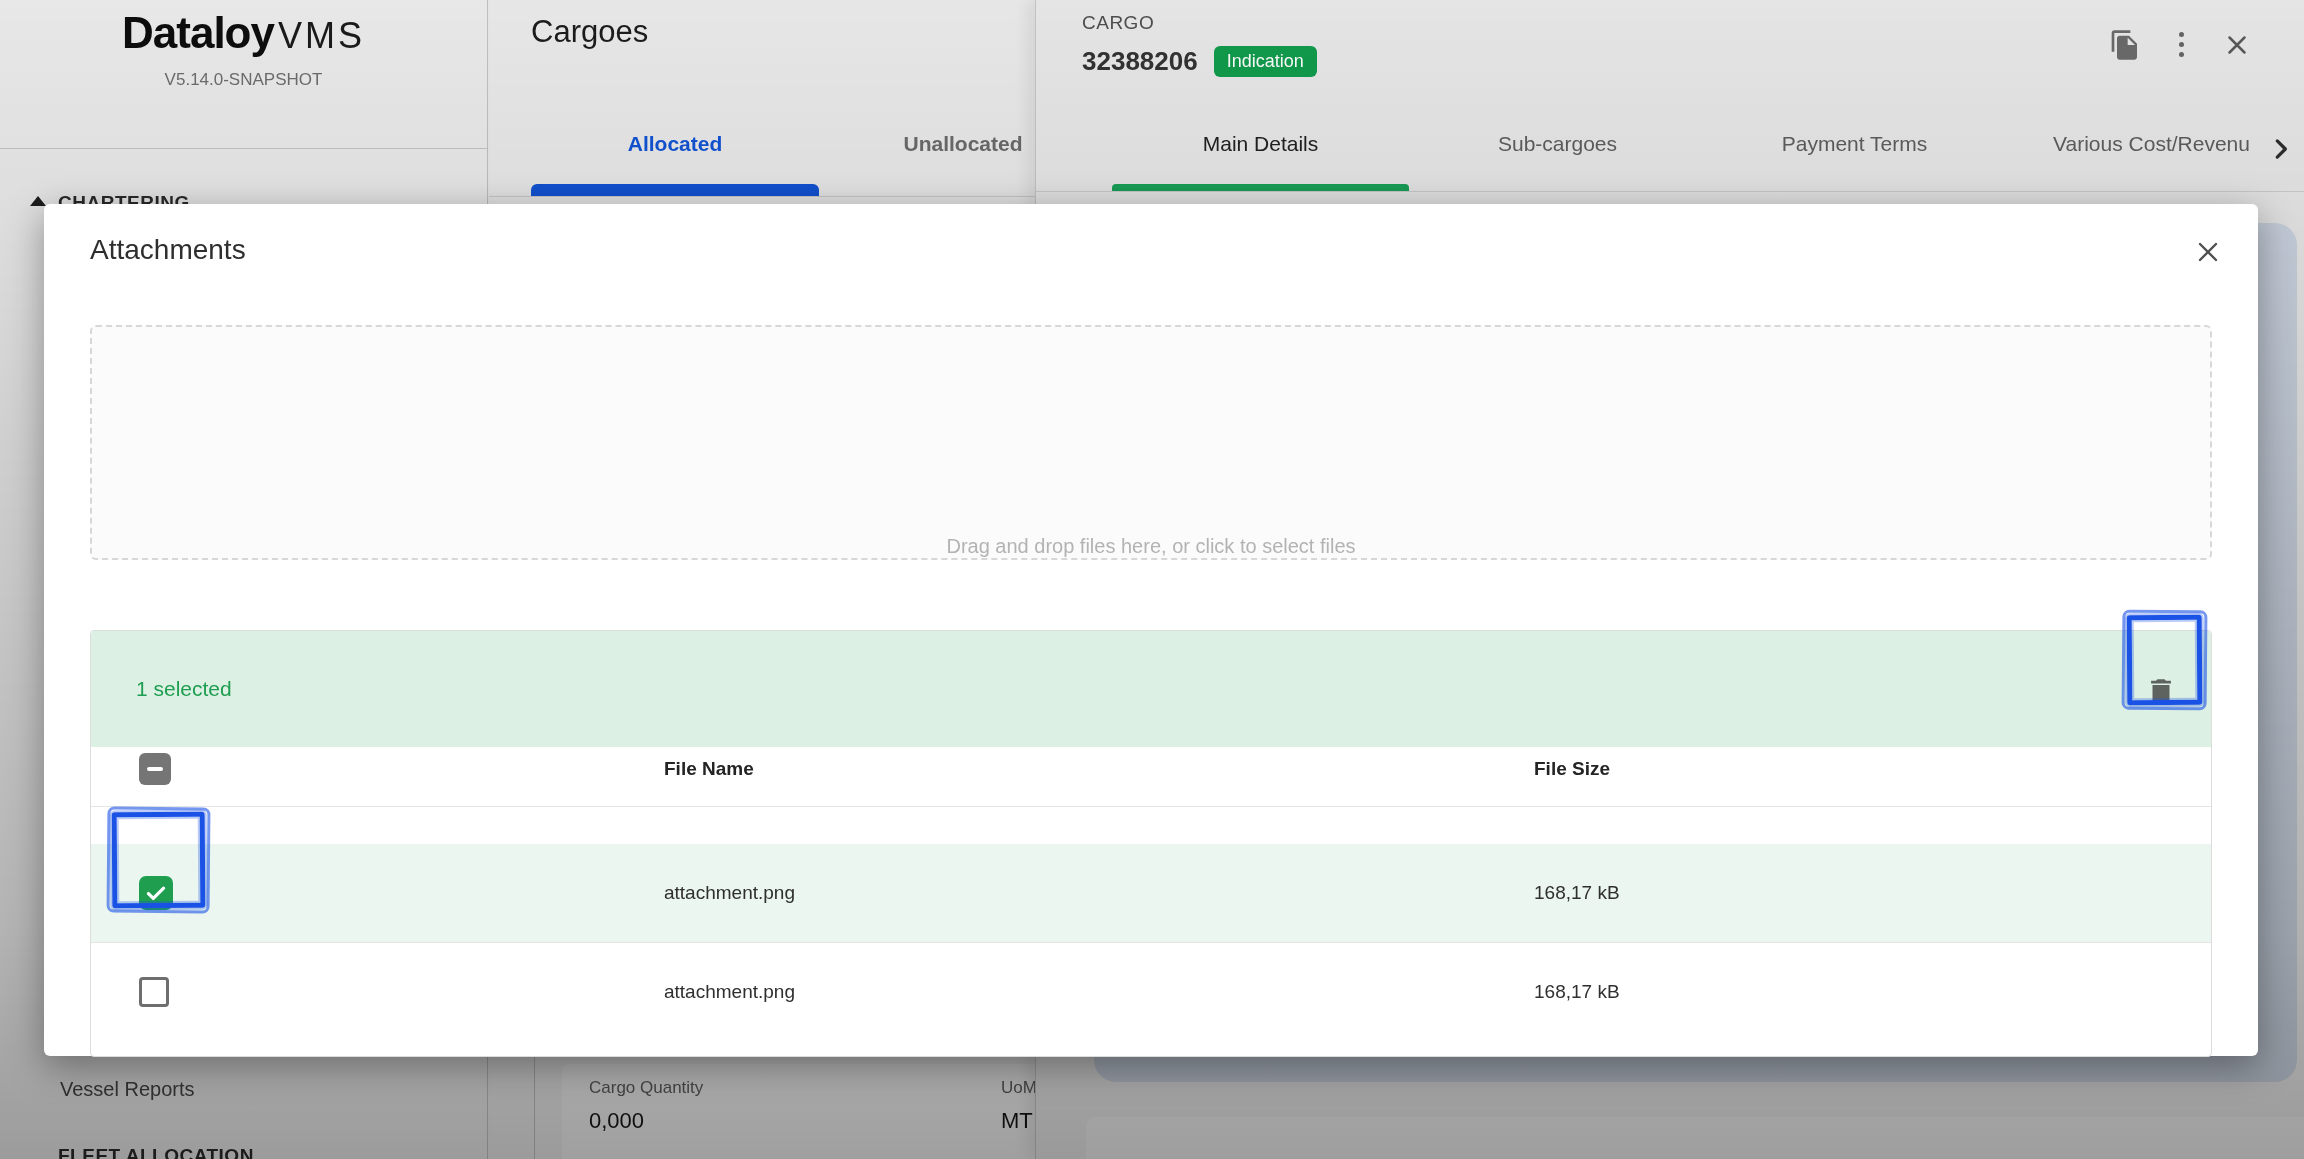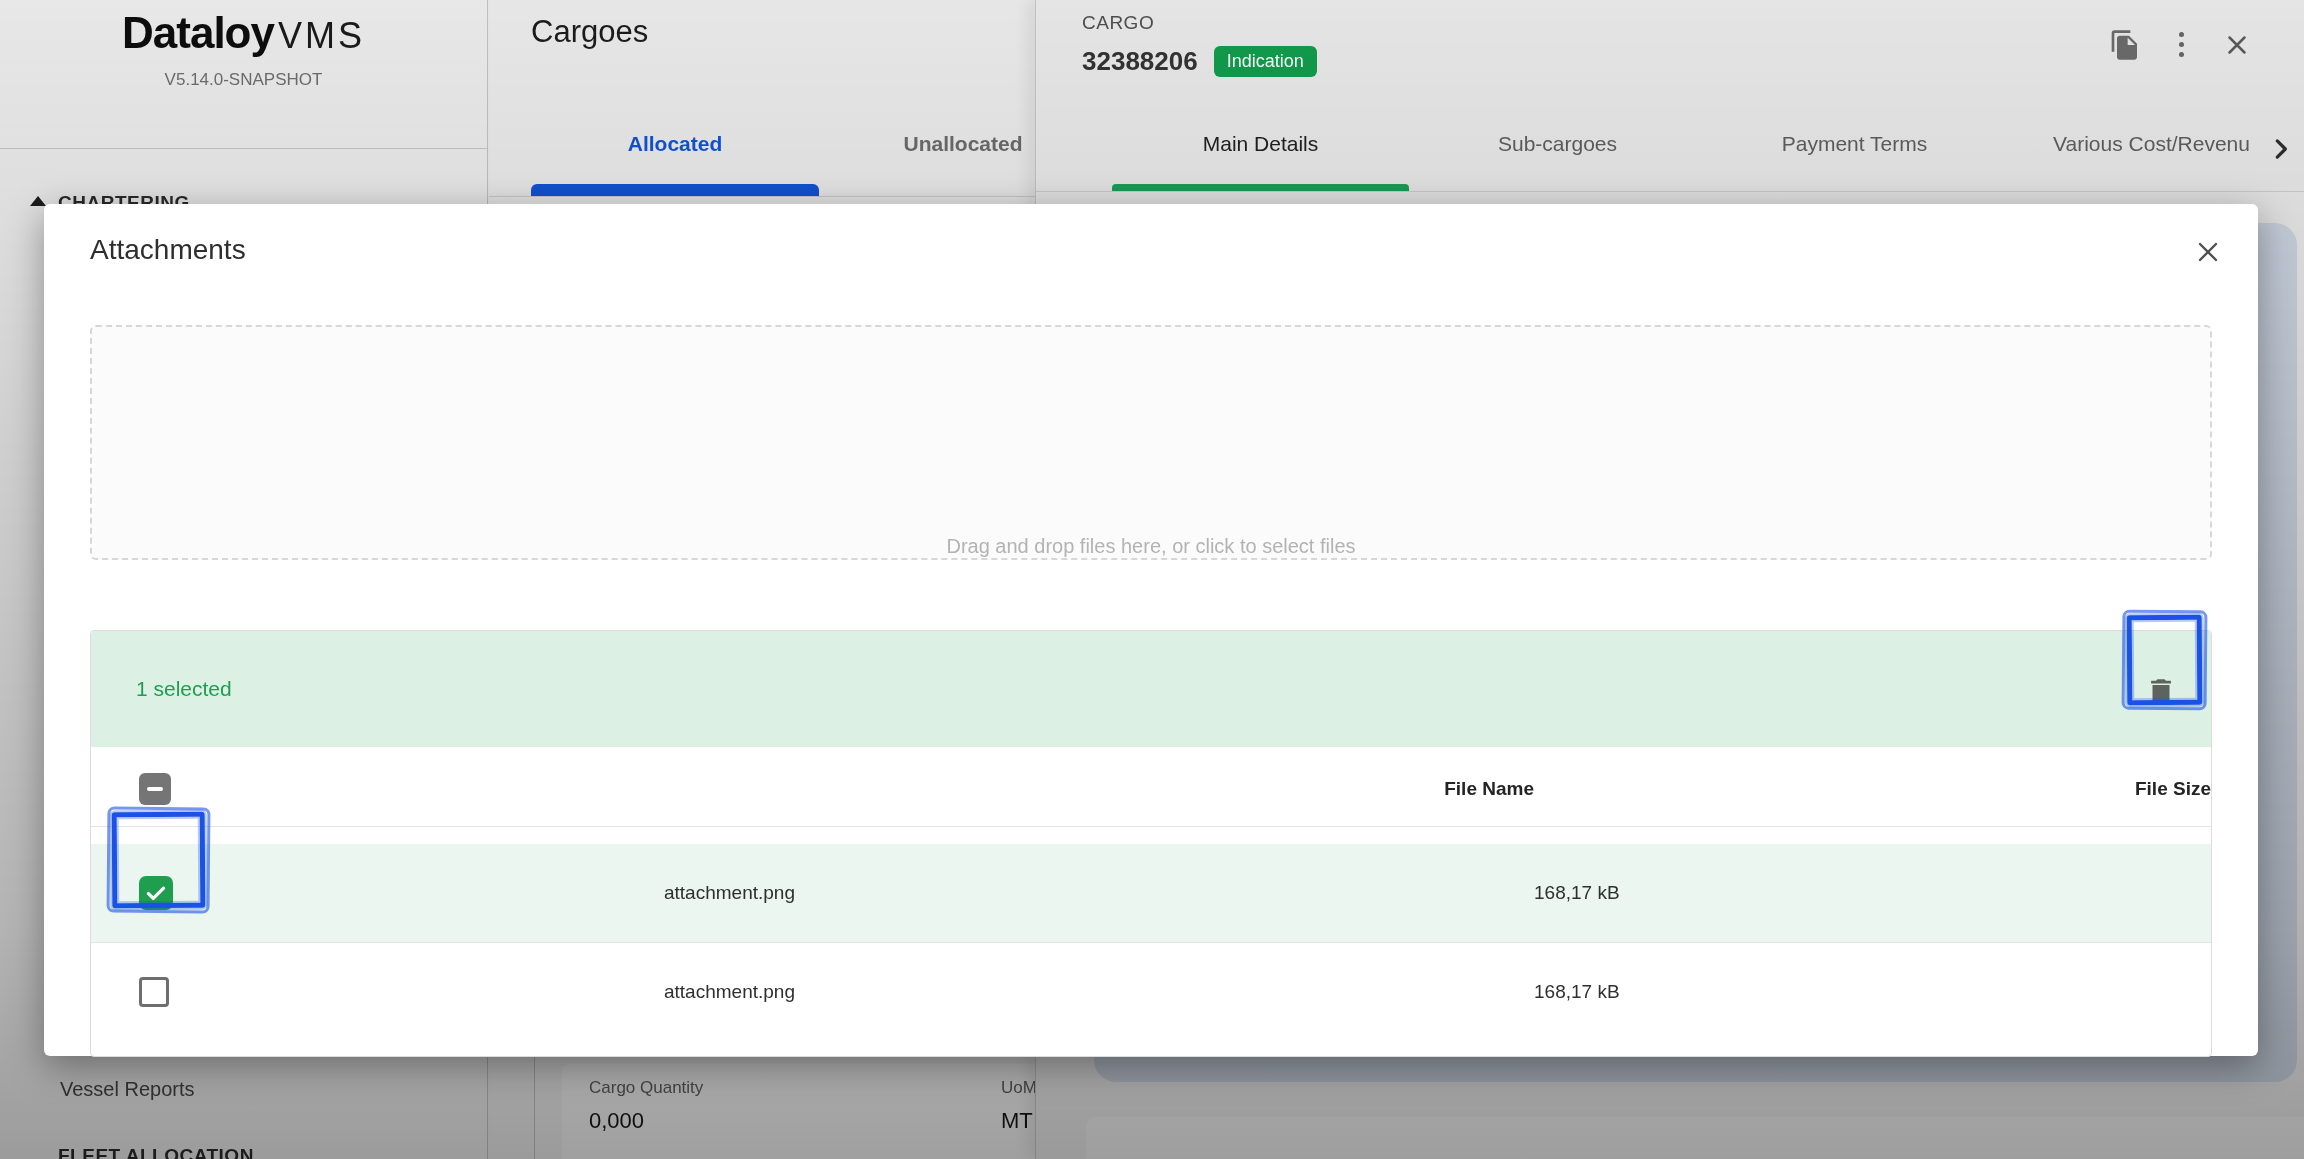--- a/index.html
+++ b/index.html
@@ -87,21 +87,21 @@
   .dropzone-text { font-size:20px; color:#b3b3b3; }
 
   .attach-box { position:absolute; left:46px; top:398px; width:2122px; height:427px;
                 border:1px solid #dcdcdc; border-radius:4px; overflow:hidden; background:#fff;margin-top:28px; }
   .sel-bar { position:absolute; left:0; top:0; width:100%; height:116px; background:#ddf0e4; }
   .sel-text { position:absolute; left:45px; top:0; height:116px; display:flex; align-items:center;
               font-size:21px; color:#1e9e50; }
   .trash-btn { position:absolute; right:30px; top:41px; width:40px; height:40px; cursor:pointer;
                display:flex; align-items:center; justify-content:center; }
   .t-row { position:absolute; left:0; width:100%; display:flex; align-items:center; }
-  .t-header { top:120px; height:76px; border-bottom:1px solid #e4e4e4;text-align:right; }
+  .t-header { top:100px; height:76px; border-bottom:1px solid #e4e4e4; }
   .t-row-1 { top:213px; height:99px; background:#eaf6ef; border-bottom:1px solid #e4e4e4; cursor:pointer; }
   .t-row-2 { top:312px; height:97px; background:#fff; cursor:pointer; }
   .cell-check { width:573px; padding-left:48px; display:flex; align-items:center; flex:none; }
   .cell-name  { width:870px; flex:none; font-size:19px; color:#2f2f2f; }
   .cell-size  { flex:1; font-size:19px; color:#2f2f2f; }
   .t-header .cell-name, .t-header .cell-size { font-weight:bold; color:#242424; }
 
   .cb { flex:none; cursor:pointer; }
   .cb-ind { width:32px; height:32px; background:#757575; border-radius:6px;
             display:flex; align-items:center; justify-content:center; }

